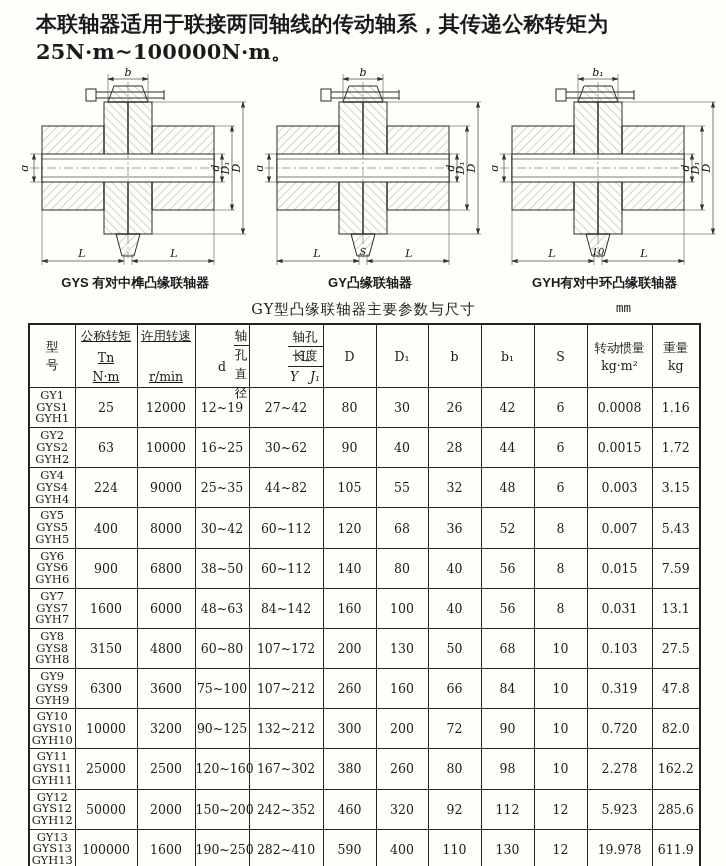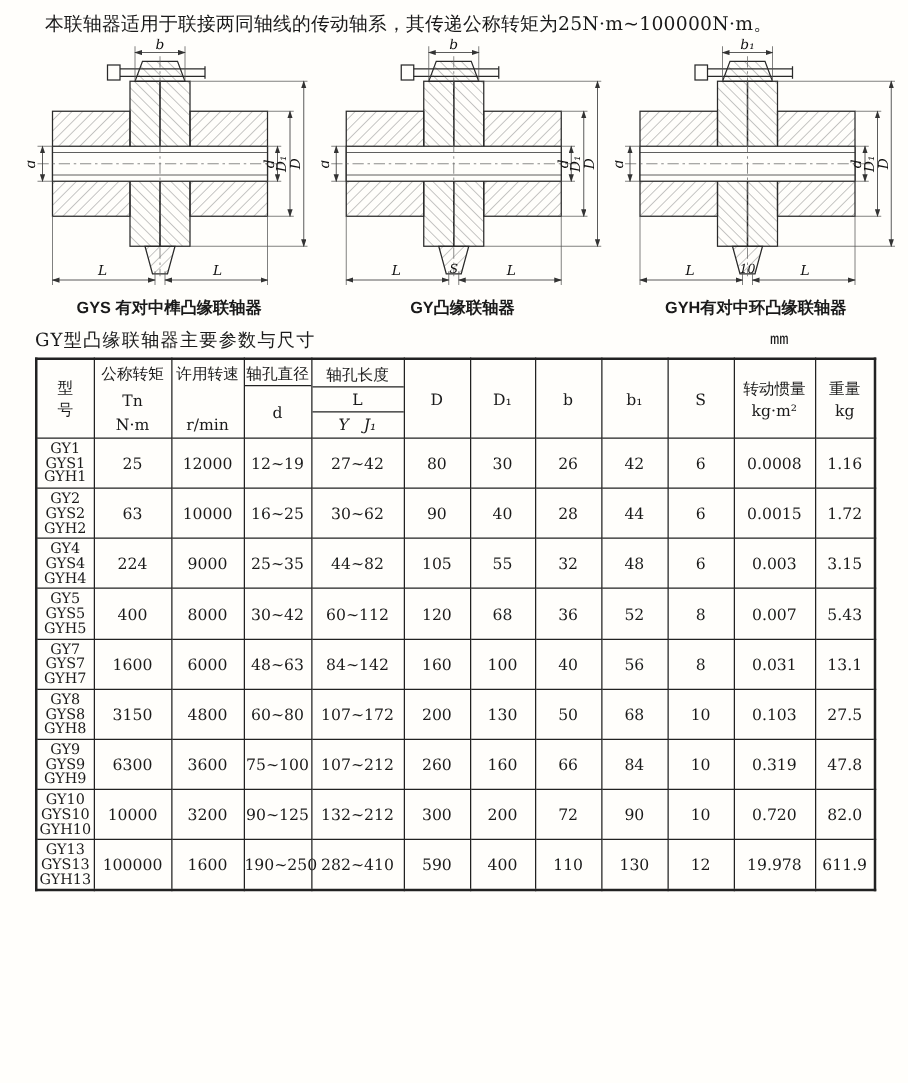--- a/index.html
+++ b/index.html
@@ -4,21 +4,21 @@
 <style>
   html,body{margin:0;padding:0;}
   body{
     width:726px;height:866px;
     background:#fffefb;color:#1a1a1a;
     font-family:"DejaVu Serif","Liberation Serif",serif;
     overflow:hidden;
   }
   .intro{
     margin:10px 0 2px 36px;
-    font-size:15px;letter-spacing:.2px;
+    font-size:21px;letter-spacing:.2px;font-weight:bold;
   }
   
   .figures{
     display:flex;justify-content:space-between;
     padding:0 4px 0 18px;margin-top:2px;
   }
   .figure{width:236px;display:flex;flex-direction:column;align-items:center;}
   .caption{
     margin-top:0px;text-align:center;
     font-family:Liberation Sans, sans-serif;
@@ -29,39 +29,39 @@
   svg.coupling .h2{fill:url(#h2);}
   svg.coupling .bore{fill:#fffefb;stroke:#2a2a2a;stroke-width:1;}
   svg.coupling .ln{stroke:#2a2a2a;stroke-width:1;fill:none;}
   svg.coupling .thin{stroke-width:.6;}
   svg.coupling .cl{stroke:#666;stroke-width:.6;stroke-dasharray:9 3 2 3;}
   svg.coupling .ext{stroke:#555;stroke-width:.6;}
   svg.coupling .dim{stroke:#444;stroke-width:.7;}
   
   .tbl-title-row{
     position:relative;width:671px;margin:8px 0 4px 28px;
-    font-size:14.5px;letter-spacing:1px;
+    text-align:center;font-size:14.5px;letter-spacing:1px;
   }
   .tbl-title-row .unit{
     position:absolute;right:68px;top:2px;
     font-size:12.5px;letter-spacing:0;
     font-family:Liberation Mono, monospace;
   }
   table.params{
     margin-left:28px;border-collapse:collapse;
     border:2px solid #222;table-layout:fixed;width:671px;
     font-size:12.5px;
   }
   table.params th,table.params td{
     border:1px solid #222;text-align:center;vertical-align:middle;
     padding:0;font-weight:normal;
   }
   th .stack{display:flex;flex-direction:column;justify-content:center;height:62px;gap:1px;}
-  th .stack3{display:flex;flex-direction:column;justify-content:space-between;height:56px;padding:3px 0;}
-  th .hrow{height:19px;line-height:19px;border-bottom:1px solid #222;}
+  th .stack3{display:flex;flex-direction:column;justify-content:space-between;height:56px;padding:3px 0;text-decoration:underline;}
+  th .hrow{height:19px;line-height:19px;border-bottom:1px solid #222;margin-left:38px;}
   th .hrow:last-child{border-bottom:none;font-style:italic;}
   th .tall{height:41px;line-height:41px;border-bottom:none;}
   th .pre{white-space:pre;}
   tbody td{height:35px;}
   tbody td.model-cell{
     font-size:11.5px;line-height:1.02;padding:2px 0;
   }
 </style>
 </head>
 <body>
@@ -412,20 +412,38 @@
         <td>120</td>
         <td>68</td>
         <td>36</td>
         <td>52</td>
         <td>8</td>
         <td>0.007</td>
         <td>5.43</td>
       </tr>
       <tr>
         <td class="model-cell">
+          <div>GY6</div>
+          <div>GYS6</div>
+          <div>GYH6</div>
+        </td>
+        <td>900</td>
+        <td>6800</td>
+        <td>38~50</td>
+        <td>60~112</td>
+        <td>140</td>
+        <td>80</td>
+        <td>40</td>
+        <td>56</td>
+        <td>8</td>
+        <td>0.015</td>
+        <td>7.59</td>
+      </tr>
+      <tr>
+        <td class="model-cell">
           <div>GY7</div>
           <div>GYS7</div>
           <div>GYH7</div>
         </td>
         <td>1600</td>
         <td>6000</td>
         <td>48~63</td>
         <td>84~142</td>
         <td>160</td>
         <td>100</td>
@@ -484,20 +502,56 @@
         <td>300</td>
         <td>200</td>
         <td>72</td>
         <td>90</td>
         <td>10</td>
         <td>0.720</td>
         <td>82.0</td>
       </tr>
       <tr>
         <td class="model-cell">
+          <div>GY11</div>
+          <div>GYS11</div>
+          <div>GYH11</div>
+        </td>
+        <td>25000</td>
+        <td>2500</td>
+        <td>120~160</td>
+        <td>167~302</td>
+        <td>380</td>
+        <td>260</td>
+        <td>80</td>
+        <td>98</td>
+        <td>10</td>
+        <td>2.278</td>
+        <td>162.2</td>
+      </tr>
+      <tr>
+        <td class="model-cell">
+          <div>GY12</div>
+          <div>GYS12</div>
+          <div>GYH12</div>
+        </td>
+        <td>50000</td>
+        <td>2000</td>
+        <td>150~200</td>
+        <td>242~352</td>
+        <td>460</td>
+        <td>320</td>
+        <td>92</td>
+        <td>112</td>
+        <td>12</td>
+        <td>5.923</td>
+        <td>285.6</td>
+      </tr>
+      <tr>
+        <td class="model-cell">
           <div>GY13</div>
           <div>GYS13</div>
           <div>GYH13</div>
         </td>
         <td>100000</td>
         <td>1600</td>
         <td>190~250</td>
         <td>282~410</td>
         <td>590</td>
         <td>400</td>

